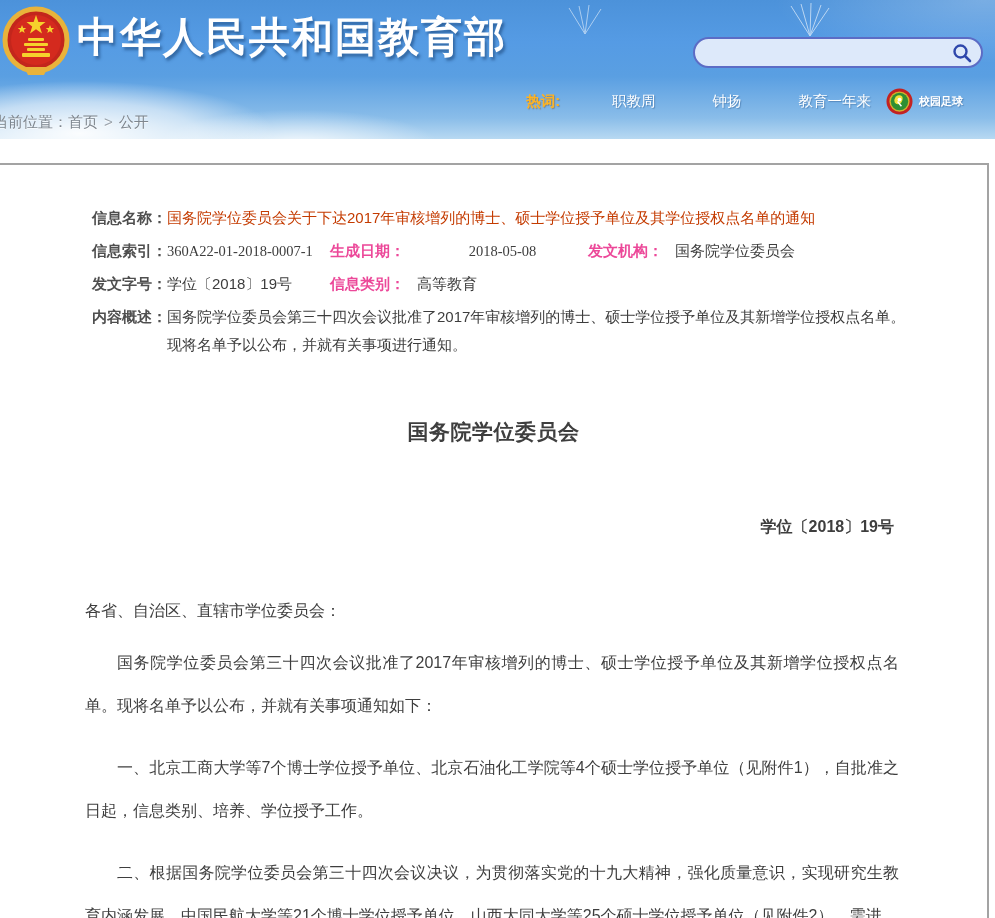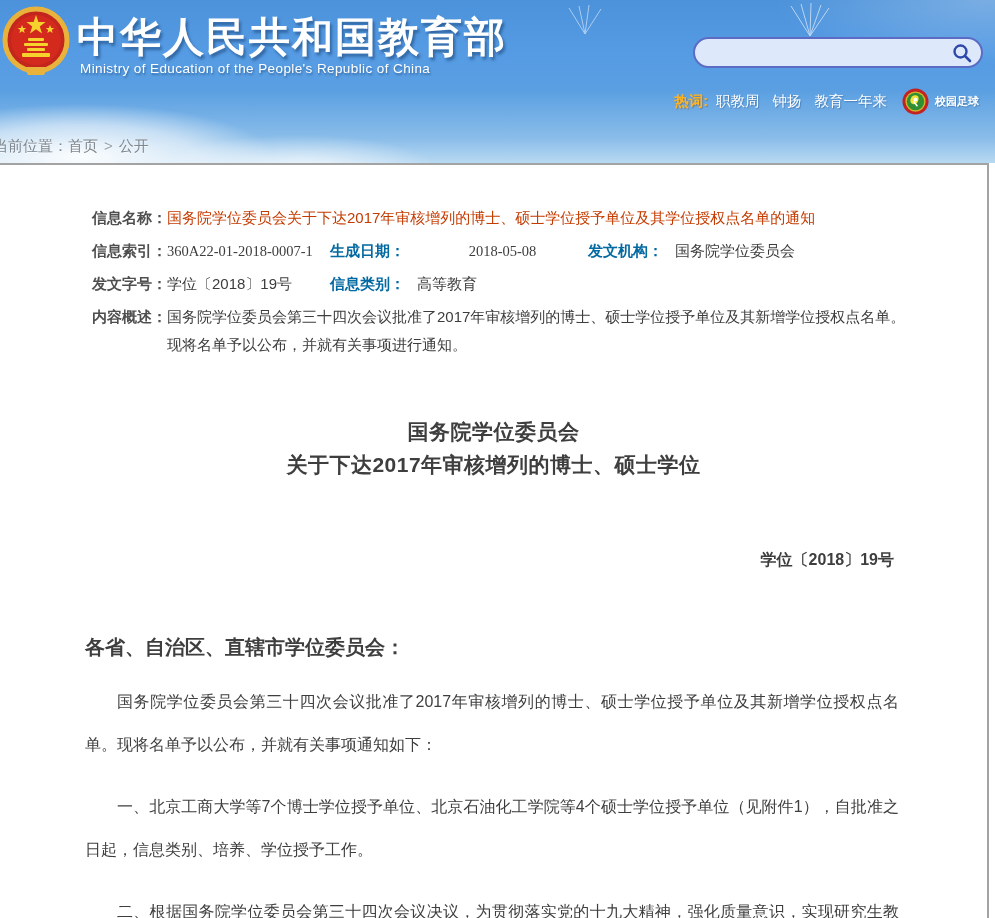--- a/index.html
+++ b/index.html
@@ -1,21 +1,21 @@
 <!DOCTYPE html>
 <html><head>
 <meta charset="utf-8">
 <style>
   * { margin:0; padding:0; box-sizing:border-box; }
   html,body { width:995px; height:918px; overflow:hidden; background:#fff;
     font-family:"Liberation Sans","DejaVu Sans",sans-serif; }
 
   
   .site-header{
-    position:absolute; left:0; top:0; width:995px; height:163px;
+    position:absolute; left:0; top:0; width:995px; height:139px;
     background:
       radial-gradient(ellipse 260px 70px at 8% 96%, rgba(255,255,255,.95) 0%, rgba(255,255,255,.55) 45%, rgba(255,255,255,0) 75%),
       radial-gradient(ellipse 200px 50px at 30% 104%, rgba(255,255,255,.8) 0%, rgba(255,255,255,0) 70%),
       radial-gradient(ellipse 300px 90px at 99% 0%, rgba(255,255,255,.25) 0%, rgba(255,255,255,0) 70%),
       linear-gradient(180deg,#4c92da 0%, #559be4 30%, #5a9fe2 55%, #8abde9 85%, #b8d9f2 100%);
     background-color:#559ade;
   }
   .emblem{ position:absolute; left:2px; top:5px; width:70px; height:72px; }
   .site-title{ position:absolute; left:77px; top:10px; color:#fff; font-size:41px;
     font-weight:bold; letter-spacing:2px; text-shadow:2px 3px 3px rgba(20,60,110,.55); }
@@ -27,25 +27,25 @@
   .search-pill{
     position:absolute; right:12px; top:37px; width:290px; height:31px;
     background:#dde9fa; border:2px solid #5c6cc5; border-radius:16px;
     display:flex; align-items:center;
   }
   .search-input{ flex:1; height:100%; border:none; outline:none; background:transparent;
     padding:0 8px 0 14px; font-size:14px; color:#334; }
   .search-btn{ width:30px; height:27px; border:none; background:transparent; cursor:pointer;
     display:flex; align-items:center; justify-content:center; padding-right:8px; }
 
-  .hotwords{ position:absolute; right:16px; top:88px; display:flex; align-items:center;
+  .hotwords{ position:absolute; right:32px; top:88px; display:flex; align-items:center;
     font-size:14.5px; white-space:nowrap; }
   .hotwords-label{ color:#ffb321; font-weight:bold; margin-right:8px;
     text-shadow:1px 1px 1px rgba(120,60,0,.35); }
-  .hotword{ color:#fff; margin-right:13px; cursor:pointer; text-shadow:1px 1px 1px rgba(30,70,120,.4); }
+  .hotword{ color:#fff; margin-right:13px; cursor:pointer; text-shadow:1px 1px 1px rgba(30,70,120,.4);margin-left:44px; }
   .football-badge{ width:27px; height:27px; margin:0 6px 0 2px; }
   .football-link{ color:#fff; font-weight:bold; font-size:11px; cursor:pointer;
     text-shadow:1px 1px 1px rgba(30,70,120,.4); }
 
   .breadcrumb{ position:absolute; left:-7px; bottom:7px; font-size:15px; color:#7e868e;
     text-shadow:0 1px 0 rgba(255,255,255,.7); }
   .breadcrumb a{ color:#7e868e; text-decoration:none; cursor:pointer; }
   .crumb-sep{ color:#9aa2aa; margin:0 6px; }
 
   
@@ -55,29 +55,29 @@
   }
 
   .info-block{ padding-top:42px; font-size:15px; }
   .info-row{ display:flex; margin-bottom:11px; line-height:22px; }
   .info-label{ font-weight:bold; color:#4f4f4f; width:77px; margin-left:90px; flex:none;text-align:right; }
   .info-value{ color:#3d3d3d; }
   .info-value.num{ font-family:"Liberation Serif","DejaVu Serif",serif; font-size:14.5px; }
   .red-title{ color:#c43b00; font-weight:normal; cursor:pointer; }
   .w1{ width:163px; flex:none; } 
   .w2{ width:171px; flex:none;text-align:center; }
-  .lbl2{ width:87px; flex:none; font-weight:bold; color:#0369a1; }
+  .lbl2{ width:87px; flex:none; font-weight:bold; color:#ec4899; }
   .summary-value{ width:742px; line-height:28px; margin-top:-3px; }
 
   
   .doc-title{ margin-top:56px; text-align:center; font-size:21px; font-weight:bold;
     color:#3e3e3e; line-height:33px; letter-spacing:.5px; }
   .doc-number{ margin-top:69px; text-align:right; padding-right:93px; font-size:16px;
     font-weight:bold; color:#3e3e3e; }
-  .salutation{ margin:63px 0 0 85px; font-size:20px; color:#3e3e3e;font-weight:bold; }
+  .salutation{ margin:63px 0 0 85px; font-size:16px; color:#3e3e3e; }
   .doc-paragraphs{ margin-top:2px; }
   .doc-paragraphs p{ margin:19px 88px 0 85px; text-indent:2em; font-size:16px;
     line-height:43px; color:#3e3e3e; text-align:justify; }
 </style>
 </head>
 <body>
 
 <div class="site-header">
 
   <svg class="emblem" viewBox="0 0 70 72">
@@ -88,21 +88,20 @@
     <polygon points="20,20 21.2,23 24.2,23 21.8,25 22.7,28 20,26.2 17.3,28 18.2,25 15.8,23 18.8,23" fill="#f6d22c"></polygon>
     <polygon points="48,20 49.2,23 52.2,23 49.8,25 50.7,28 48,26.2 45.3,28 46.2,25 43.8,23 46.8,23" fill="#f6d22c"></polygon>
     <rect x="22" y="38" width="24" height="3" rx="1" fill="#f6d22c"></rect>
     <rect x="25" y="43" width="18" height="3" rx="1" fill="#f6d22c"></rect>
     <rect x="20" y="48" width="28" height="4" rx="1" fill="#f6d22c"></rect>
     <rect x="26" y="33" width="16" height="3" rx="1" fill="#f6d22c"></rect>
     <path d="M22 62 L46 62 L42 70 L26 70 Z" fill="#e9b33b"></path>
   </svg>
 
   <div class="site-title">中华人民共和国教育部</div>
-  <div class="site-subtitle">Ministry of Education of the People's Republic of China</div>
 
   <svg class="fluff" style="right:150px; top:2px;" width="70" height="36" viewBox="0 0 70 36">
     <g stroke="#ffffff" stroke-width="1" opacity=".8">
       <line x1="35" y1="34" x2="16" y2="4"></line>
         <line x1="35" y1="34" x2="26" y2="2"></line>
       <line x1="35" y1="34" x2="36" y2="1"></line>
         <line x1="35" y1="34" x2="46" y2="3"></line>
       <line x1="35" y1="34" x2="54" y2="6"></line>
     </g>
   </svg>
@@ -166,21 +165,20 @@
       <span class="info-value">高等教育</span>
     </div>
     <div class="info-row">
       <span class="info-label">内容概述：</span>
       <span class="info-value summary-value">国务院学位委员会第三十四次会议批准了2017年审核增列的博士、硕士学位授予单位及其新增学位授权点名单。现将名单予以公布，并就有关事项进行通知。</span>
     </div>
   </div>
 
   <div class="doc-title">
       <div class="doc-title-line">国务院学位委员会</div>
-      <div class="doc-title-line">关于下达2017年审核增列的博士、硕士学位</div>
     </div>
 
   <div class="doc-number">学位〔2018〕19号</div>
 
   <div class="salutation">各省、自治区、直辖市学位委员会：</div>
 
   <div class="doc-paragraphs">
       <p class="doc-paragraph">国务院学位委员会第三十四次会议批准了2017年审核增列的博士、硕士学位授予单位及其新增学位授权点名单。现将名单予以公布，并就有关事项通知如下：</p>
       <p class="doc-paragraph">一、北京工商大学等7个博士学位授予单位、北京石油化工学院等4个硕士学位授予单位（见附件1），自批准之日起，信息类别、培养、学位授予工作。</p>
       <p class="doc-paragraph">二、根据国务院学位委员会第三十四次会议决议，为贯彻落实党的十九大精神，强化质量意识，实现研究生教育内涵发展，中国民航大学等21个博士学位授予单位、山西大同大学等25个硕士学位授予单位（见附件2），需进</p>

